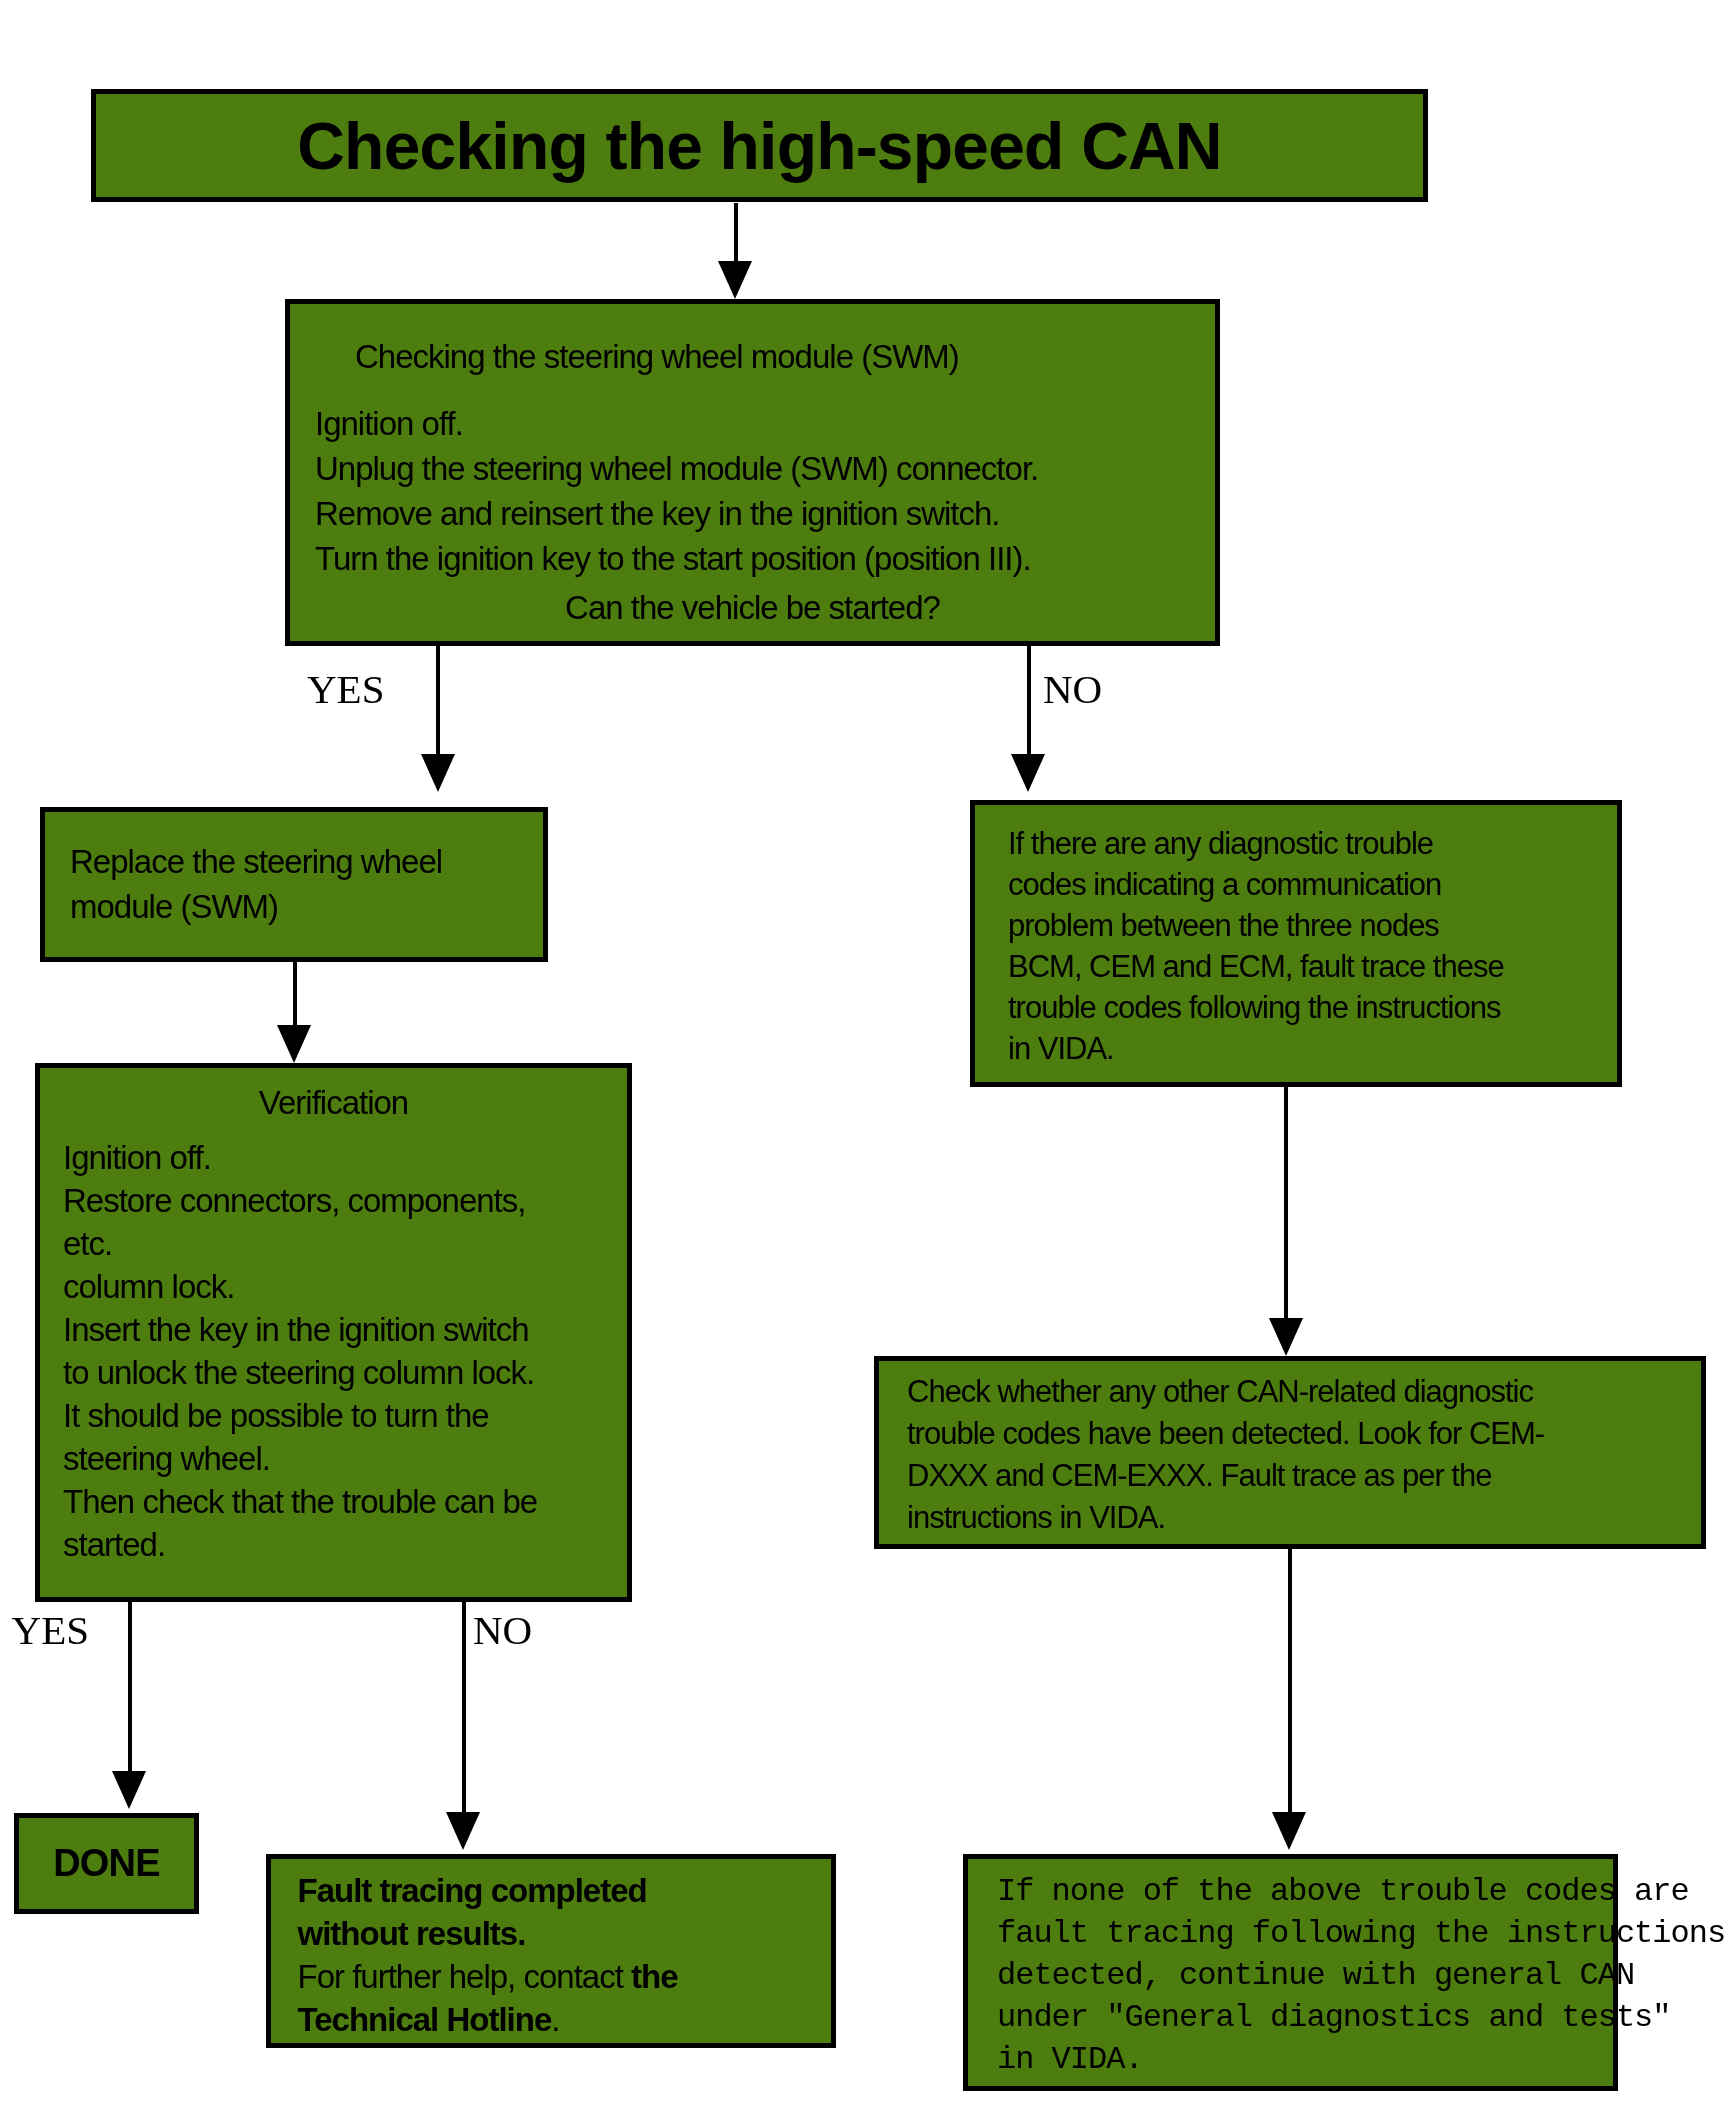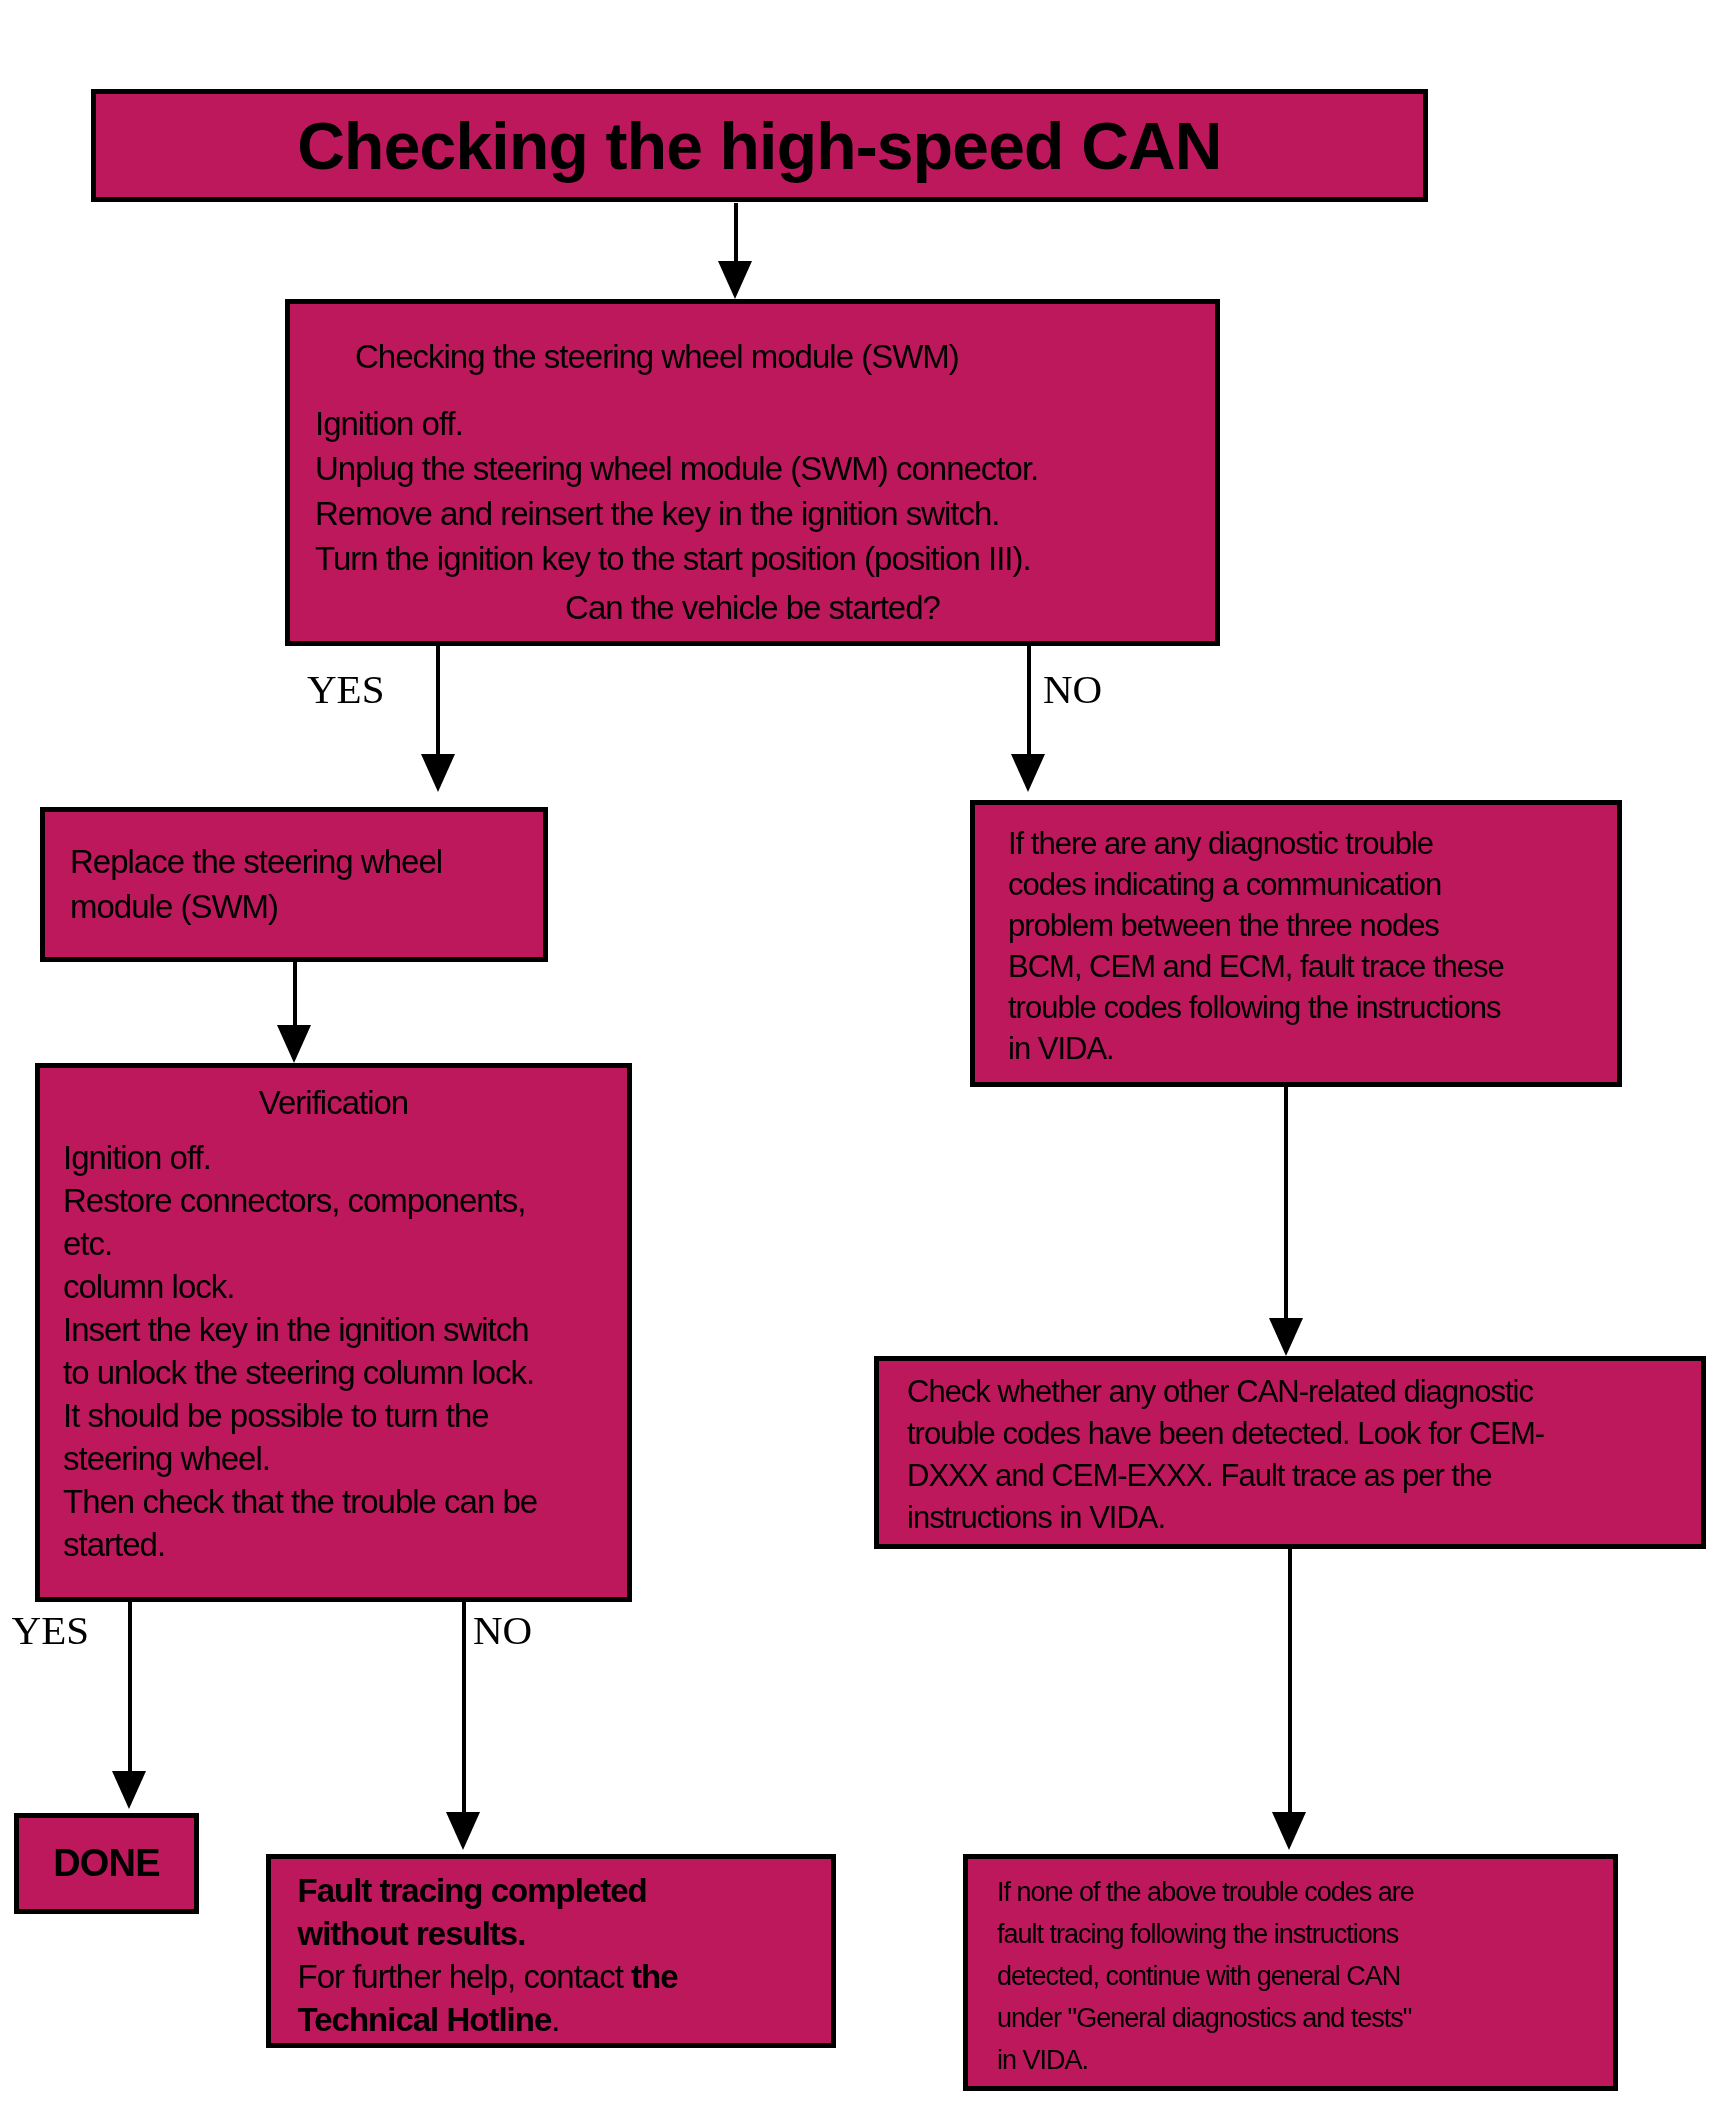--- a/index.html
+++ b/index.html
@@ -1,18 +1,18 @@
 <!DOCTYPE html>
 <html style="font-size:13.2px"><head>
 <meta charset="utf-8">
 <style>
   html,body{margin:0;padding:0;background:#ffffff;}
   #canvas{position:relative;width:1731px;height:2106px;background:#ffffff;color:#000;
           font-family:"Liberation Sans",sans-serif;overflow:hidden;}
-  .box{position:absolute;border:5px solid #000;background:#be185d;box-sizing:border-box;}
+  .box{position:absolute;border:5px solid #000;background:#4d7c0f;box-sizing:border-box;}
   .line{white-space:nowrap;}
   .sans{font-size:33px;line-height:45px;letter-spacing:-1px;}
   .sans-sm{font-size:31px;line-height:41px;letter-spacing:-1px;}
   .center{text-align:center;}
   .bold{font-weight:bold;}
   .vline{position:absolute;width:4.1px;background:#000;}
   .ahead{position:absolute;width:0;height:0;border-left:17.4px solid transparent;
          border-right:17.4px solid transparent;border-top:38px solid #000;}
   .branch-label{position:absolute;font-family:"Liberation Serif",serif;font-size:41px;line-height:46px;}
   
@@ -27,21 +27,21 @@
   #verif-box .sans{line-height:43px;}
   #verif-heading{margin-bottom:11.6px;}
   #dtc-box{left:970px;top:800px;width:652px;height:287px;padding:18px 33px;}
   #cem-box{left:874px;top:1356px;width:832px;height:193px;padding:10px 28px;}
   #cem-box .sans-sm{line-height:42px;}
   #done-box{left:14px;top:1813px;width:185px;height:101px;display:flex;align-items:center;
             justify-content:center;font-size:38px;font-weight:bold;letter-spacing:-0.8px;}
   #fault-box{left:266px;top:1854px;width:570px;height:194px;padding:10px 26.5px;}
   #fault-box .sans{line-height:43px;}
   #general-box{left:963px;top:1854px;width:655px;height:237px;padding:11.6px 29px;}
-  #general-box .sans-sm{font-size:27px;line-height:42px;}
+  #general-box .sans-sm{font-size:32px;line-height:42px;font-family:Liberation Mono, monospace;}
 </style>
 </head>
 <body>
 
 <div id="canvas">
 
   <div class="box" id="title-box">
     <span>Checking the high-speed CAN</span>
   </div>
 

